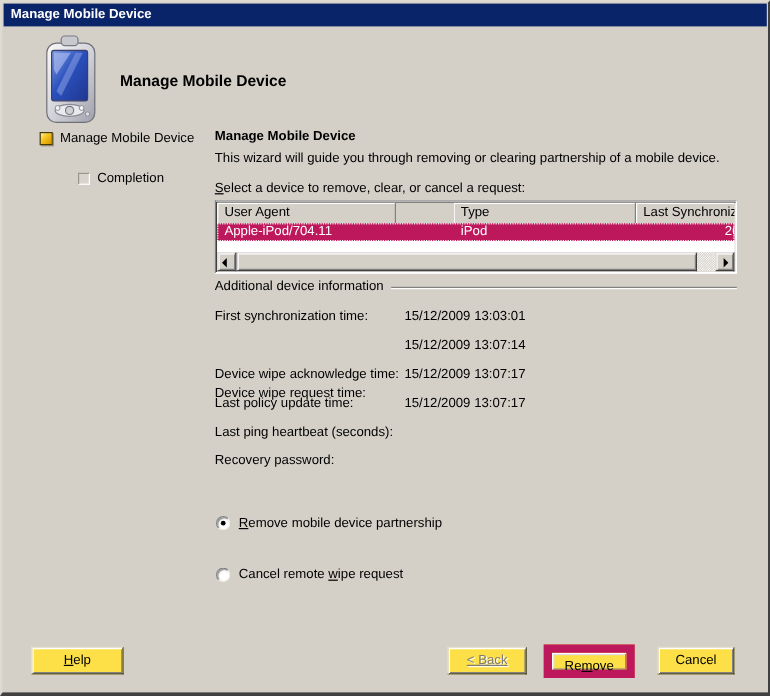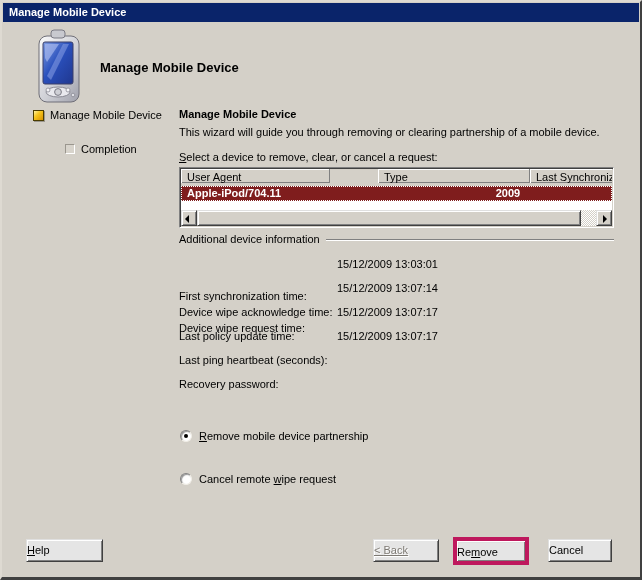--- a/index.html
+++ b/index.html
@@ -36,27 +36,27 @@
   .select-label{position:absolute;left:177px;top:149px;}
   
   .listview{
     position:absolute;left:177px;top:165px;width:435px;height:61px;
     border:1px solid;border-color:#808080 #fff #fff #808080;
     box-shadow:inset 1px 1px 0 #404040, inset -1px -1px 0 #d4d0c8;
     background:#fff;display:flex;flex-direction:column;padding:1px;
   }
   .lv-header{display:flex;height:17px;background:#d4d0c8;flex:none;}
   .lv-hcell{
-    height:14px;background:#d4d0c8;padding:2px 0 0 6px;
+    height:31px;background:#d4d0c8;padding:2px 0 0 6px;
     border-right:1px solid #808080;
     box-shadow:inset 1px 1px 0 #fff, inset 0 -1px 0 #808080;
     white-space:nowrap;overflow:hidden;
   }
-  .lv-row{display:flex;height:15px;background:#7f1d1d;color:#fff;flex:none;
-    outline:1px dotted #fff;outline-offset:-1px;font-weight:bold;}
+  .lv-row{display:flex;height:15px;background:#be185d;color:#fff;flex:none;
+    outline:1px dotted #fff;outline-offset:-1px;}
   .lv-cell{padding:1px 0 0 6px;white-space:nowrap;overflow:hidden;}
   .c1{width:149px;flex:none;}
   .c2{width:152px;flex:none;margin-left:48px;}
   .c3{flex:1;}
   .lv-filler{flex:1;background:#fff;}
   .hscroll{display:flex;height:16px;flex:none;}
   .sb-btn{
     width:16px;height:16px;background:#d4d0c8;position:relative;flex:none;
     border:1px solid;border-color:#dfdfdf #404040 #404040 #dfdfdf;
     box-shadow:inset 1px 1px 0 #fff, inset -1px -1px 0 #808080;
@@ -92,27 +92,27 @@
     border:1px solid;border-color:#808080 #f0ede6 #f0ede6 #808080;
     box-shadow:inset 1px 1px 1px rgba(64,64,64,.55);
     margin-right:7px;flex:none;
   }
   .radio.checked::after{
     content:"";position:absolute;left:3px;top:3px;width:4px;height:4px;
     border-radius:50%;background:#000;
   }
   
   .btn{
-    position:absolute;height:23px;background:#e5e5e5;text-align:left;
+    position:absolute;height:23px;background:#fde047;text-align:center;
     padding-top:4px;cursor:default;
     border:1px solid;border-color:#dfdfdf #404040 #404040 #dfdfdf;
     box-shadow:inset 1px 1px 0 #fff, inset -1px -1px 0 #808080;
   }
   .btn.default{
-    border:4px solid #be185d;height:28px;padding-top:5px;
+    border:7px solid #be185d;height:28px;padding-top:5px;
     box-shadow:inset 1px 1px 0 #fff, inset -1px -1px 0 #808080, inset 2px 2px 0 #dfdfdf;
   }
   .btn.disabled{color:#7e7a74;text-shadow:1px 1px 0 #fff;}
   u{text-decoration:underline;}
 </style>
 </head>
 <body>
 
 <div class="window">
 
@@ -162,41 +162,42 @@
   <div class="select-label"><u>S</u>elect a device to remove, clear, or cancel a request:</div>
 
   <div class="listview">
     <div class="lv-header">
       <div class="lv-hcell c1">User Agent</div>
       <div class="lv-hcell c2">Type</div>
       <div class="lv-hcell c3" style="border-right:none;">Last Synchronization Time</div>
     </div>
     <div class="lv-row">
       <div class="lv-cell c1">Apple-iPod/704.11</div>
+      <div class="lv-cell c2">iPod</div>
       <div class="lv-cell c3" style="padding-left:74px;text-align:center;">2009</div>
     </div>
     <div class="lv-filler"></div>
     <div class="hscroll">
       <div class="sb-btn">
           <span class="tri-l"></span>
         </div>
       <div class="sb-thumb"></div>
       <div class="sb-track"></div>
       <div class="sb-btn">
           <span class="tri-r"></span>
         </div>
     </div>
   </div>
 
   <div class="group" style="top:231px;">
     <span class="group-label">Additional device information</span>
     <div class="group-line"></div>
   </div>
 
-  <div class="fld-label" style="top:256px;margin-top:32px;">First synchronization time:</div>
+  <div class="fld-label" style="top:256px;">First synchronization time:</div>
   <div class="fld-value" style="top:256px;">15/12/2009 13:03:01</div>
   <div class="fld-label" style="top:280px;margin-top:40px;">Device wipe request time:</div>
   <div class="fld-value" style="top:280px;">15/12/2009 13:07:14</div>
   <div class="fld-label" style="top:304px;">Device wipe acknowledge time:</div>
   <div class="fld-value" style="top:304px;">15/12/2009 13:07:17</div>
   <div class="fld-label" style="top:328px;">Last policy update time:</div>
   <div class="fld-value" style="top:328px;">15/12/2009 13:07:17</div>
   <div class="fld-label" style="top:352px;">Last ping heartbeat (seconds):</div>
   <div class="fld-value" style="top:352px;"></div>
   <div class="fld-label" style="top:376px;">Recovery password:</div>

